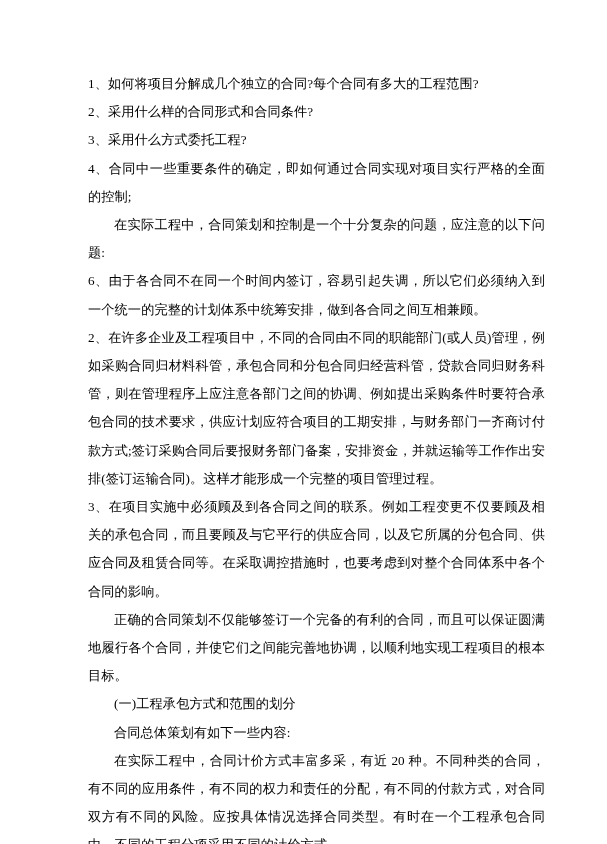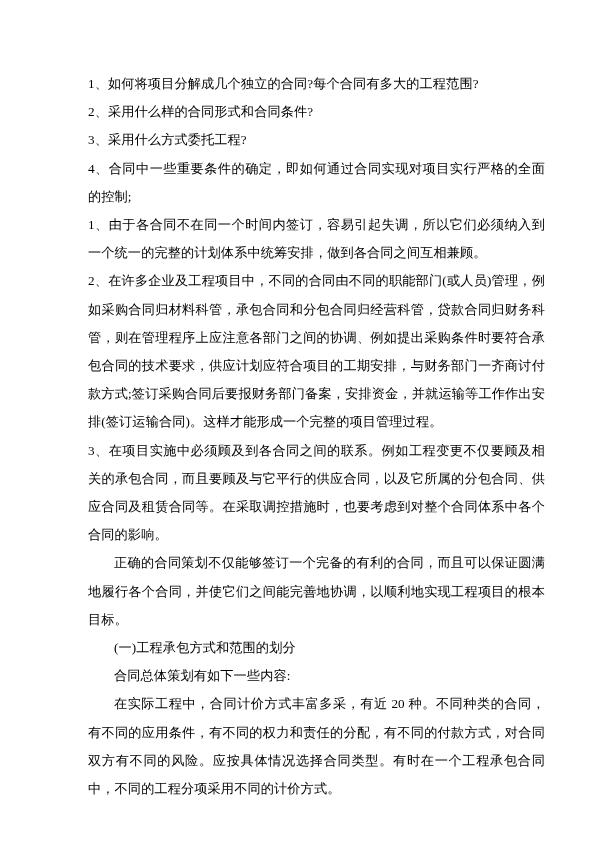--- a/index.html
+++ b/index.html
@@ -40,21 +40,22 @@
 </style>
 </head>
 <body>
 
 <div class="page">
   <div class="doc-body">
     <p class="para">1、如何将项目分解成几个独立的合同?每个合同有多大的工程范围?</p>
     <p class="para">2、采用什么样的合同形式和合同条件?</p>
     <p class="para">3、采用什么方式委托工程?</p>
     <p class="para">4、合同中一些重要条件的确定，即如何通过合同实现对项目实行严格的全面的控制;</p>
-    <p class="para">1、由于各合同不在同一个时间内签订，容易引起失调，所以它们必须纳入到一个统一的完整的计划体系中统筹安排，做到各合同之间互相兼顾。</p>
+    <p class="para indent">在实际工程中，合同策划和控制是一个十分复杂的问题，应注意的以下问题:</p>
+    <p class="para">6、由于各合同不在同一个时间内签订，容易引起失调，所以它们必须纳入到一个统一的完整的计划体系中统筹安排，做到各合同之间互相兼顾。</p>
     <p class="para">2、在许多企业及工程项目中，不同的合同由不同的职能部门(或人员)管理，例如采购合同归材料科管，承包合同和分包合同归经营科管，贷款合同归财务科管，则在管理程序上应注意各部门之间的协调、例如提出采购条件时要符合承包合同的技术要求，供应计划应符合项目的工期安排，与财务部门一齐商讨付款方式;签订采购合同后要报财务部门备案，安排资金，并就运输等工作作出安排(签订运输合同)。这样才能形成一个完整的项目管理过程。</p>
     <p class="para">3、在项目实施中必须顾及到各合同之间的联系。例如工程变更不仅要顾及相关的承包合同，而且要顾及与它平行的供应合同，以及它所属的分包合同、供应合同及租赁合同等。在采取调控措施时，也要考虑到对整个合同体系中各个合同的影响。</p>
     <p class="para indent">正确的合同策划不仅能够签订一个完备的有利的合同，而且可以保证圆满地履行各个合同，并使它们之间能完善地协调，以顺利地实现工程项目的根本目标。</p>
     <p class="para indent">(一)工程承包方式和范围的划分</p>
     <p class="para indent">合同总体策划有如下一些内容:</p>
     <p class="para indent">在实际工程中，合同计价方式丰富多采，有近 20 种。不同种类的合同，有不同的应用条件，有不同的权力和责任的分配，有不同的付款方式，对合同双方有不同的风险。应按具体情况选择合同类型。有时在一个工程承包合同中，不同的工程分项采用不同的计价方式。</p>
   </div>
 </div>
 
 </body></html>

